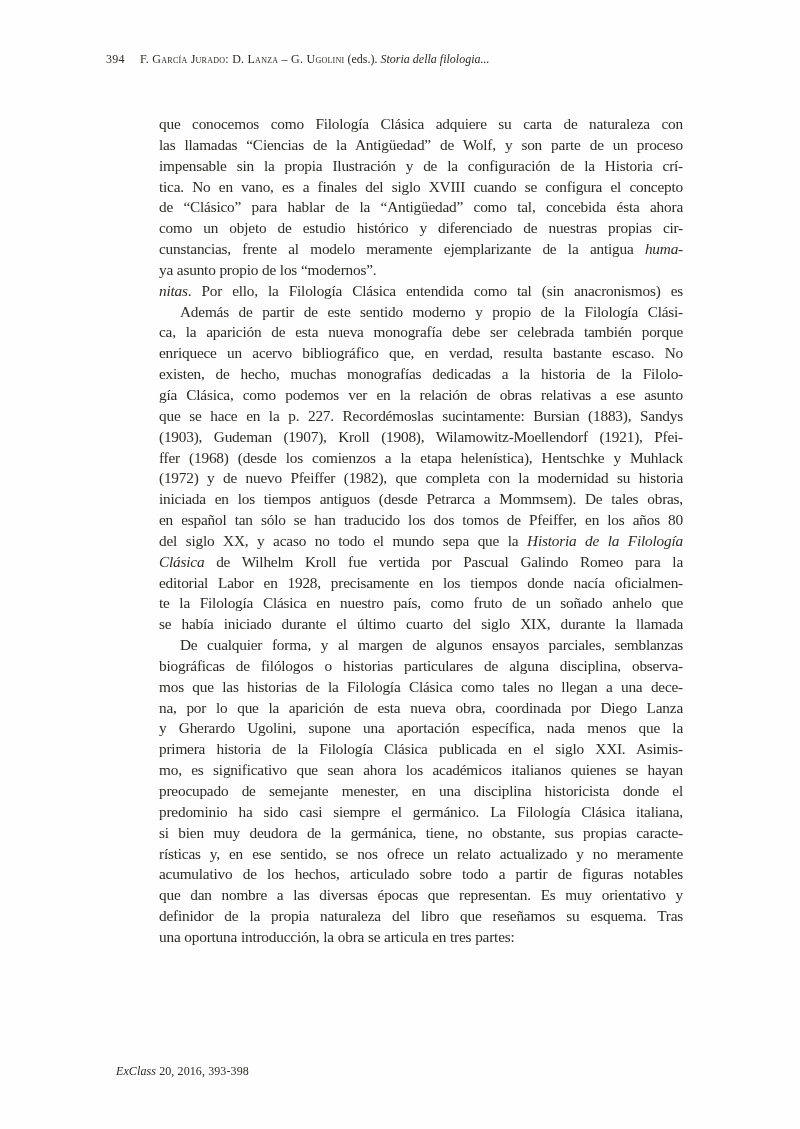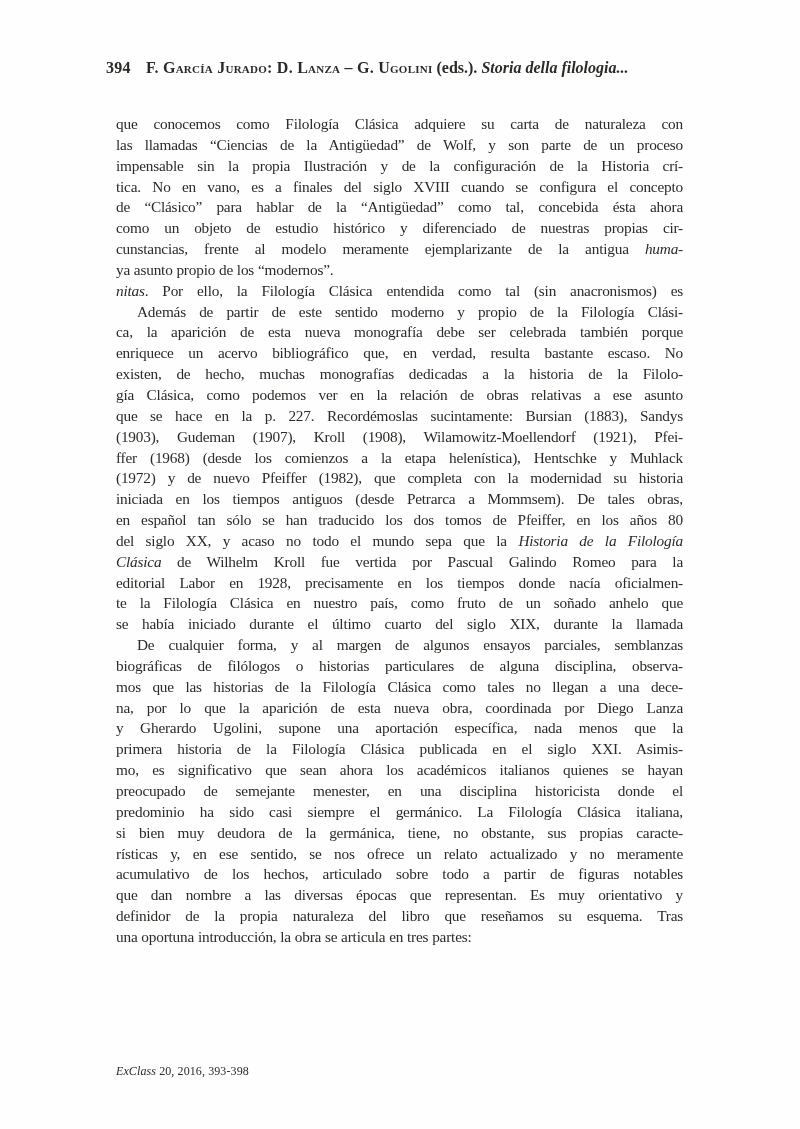--- a/index.html
+++ b/index.html
@@ -10,40 +10,40 @@
     color: var(--ink, #2c2a26);
     overflow: hidden;
   }
   .page {
     position: relative;
     width: 800px; height: 1129px;
     background: var(--paper, #fefefe);
   }
   .running-head {
     position: absolute;
-    top: 58px; left: 106px; right: 80px;
-    font-size: 16px; line-height: 19px;
+    top: 50px; left: 106px; right: 80px;
+    font-size: 12px; line-height: 19px;
     white-space: nowrap;
-    font-weight: bold;
   }
   .pagenum { margin-right: 15px; letter-spacing: 0.3px; }
   .sc { font-variant: small-caps; letter-spacing: 0.25px; }
   .it { font-style: italic; }
   .body-text {
     position: absolute;
     top: 114px; left: 116px; width: 567px;
   }
   .para { margin: 0; }
   .line {
     font-size: 15.3px;
     line-height: 20.85px;
     letter-spacing: -0.2px;
     word-spacing: 0.2px;
     text-align: justify;
     text-align-last: justify;
+    margin-left: 43px;
   }
   .line.last { text-align-last: left; }
   .line.indent { padding-left: 21px; }
   .footer-citation {
     position: absolute;
     top: 1061px; left: 116px;
     font-size: 12px; line-height: 20px;
     letter-spacing: 0.1px;
   }
 </style>

